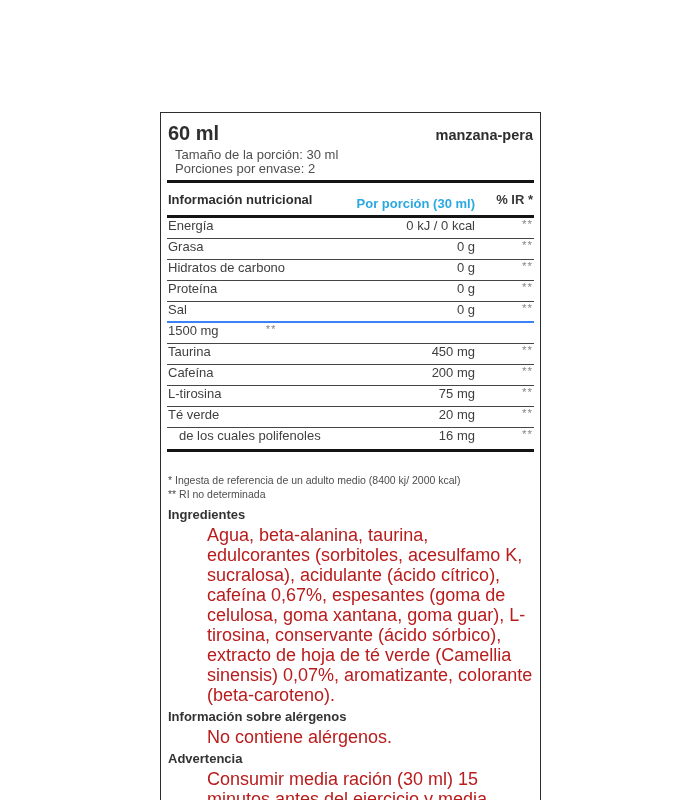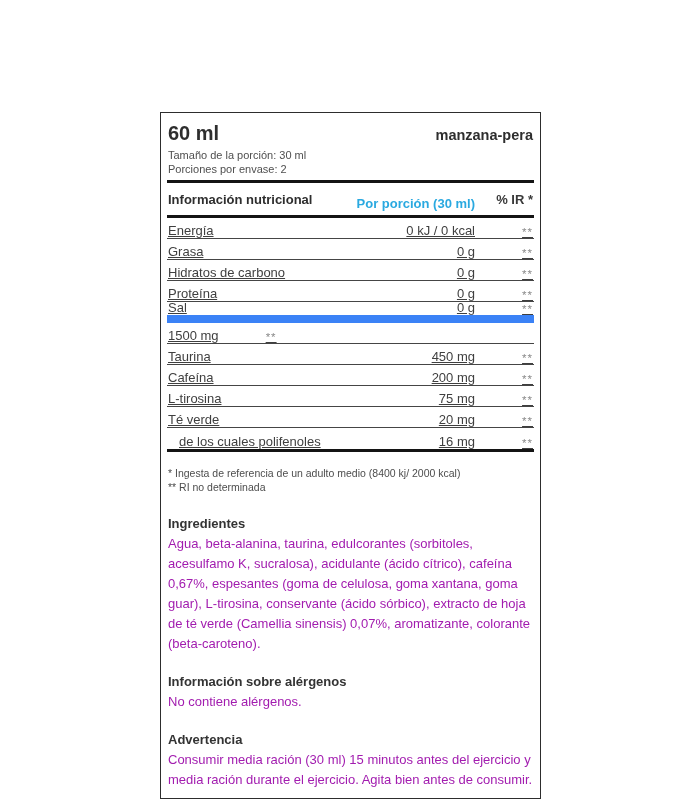--- a/index.html
+++ b/index.html
@@ -13,52 +13,52 @@
     background: #ffffff;
     border: 1px solid #2d2d2d;
     padding: 7px 6px 8px 6px;
   }
 
   
   .head-row { display: flex; justify-content: space-between; align-items: baseline;
               margin: 2px 1px 3px 1px; }
   .volume  { font-size: 20px; font-weight: bold; color: #2e2e2e; }
   .flavor  { font-size: 14.5px; font-weight: bold; color: #2e2e2e; }
-  .meta    { font-size: 11px; color: #4f4f4f; line-height: 14px; margin: 0 1px; }
+  .meta    { font-size: 13px; color: #4f4f4f; line-height: 14px; margin: 0 8px; }
   .head-gap { height: 4px; }
 
   .bar { height: 3px; background: #141414; }
 
   
   .t-head { display: flex; align-items: center; height: 32px; font-size: 13px;
             font-weight: bold; padding: 0 1px; }
   .t-head .c1 { flex: 1; color: #2e2e2e; }
   .t-head .c2 { text-align: right; }
   .t-head .c3 { width: 58px; text-align: right; color: #3a3a3a; }
 
   
-  .row { display: flex; align-items: flex-end; height: 21px; font-size: 13px;
-         color: #3f3f3f; border-bottom: 1px solid #454545; padding: 0 1px; text-decoration: underline; }
-  .row.group-end { border-bottom: 8px solid #3b82f6; }
+  .row { display: flex; align-items: flex-start; height: 21px; font-size: 13px;
+         color: #3f3f3f; border-bottom: 1px solid #454545; padding: 0 1px; }
+  .row.group-end { border-bottom: 2px solid #3b82f6; }
   .row.last { border-bottom: none; }
   .row .name { flex: 1; }
   .row.sub .name { padding-left: 11px; }
   .row .val { text-align: right; }
   .row .ri { width: 58px; text-align: right; color: #8a8a8a; font-size: 11.5px;
              letter-spacing: 1px; }
 
   
-  .footnotes { padding: 14px 1px 2px 1px; }
+  .footnotes { padding: 21px 1px 2px 1px; }
   .footnote { font-size: 10.5px; color: #4d4d4d; line-height: 14px; }
 
   
   .section { padding: 0 1px; }
   .section-heading { font-size: 13px; font-weight: bold; color: #333333;
-                     line-height: 20px; margin-top: 18px; }
-  .section-text { font-size: 13px; color: #a21caf; line-height: 20px; }
+                     line-height: 20px; margin-top: 2px; }
+  .section-text { font-size: 18px; color: #b91c1c; line-height: 20px; margin-left: 39px; }
 </style>
 </head>
 <body>
 
 <div class="label-box">
 
   <div class="head-row">
     <span class="volume">60 ml</span>
     <span class="flavor">manzana-pera</span>
   </div>

